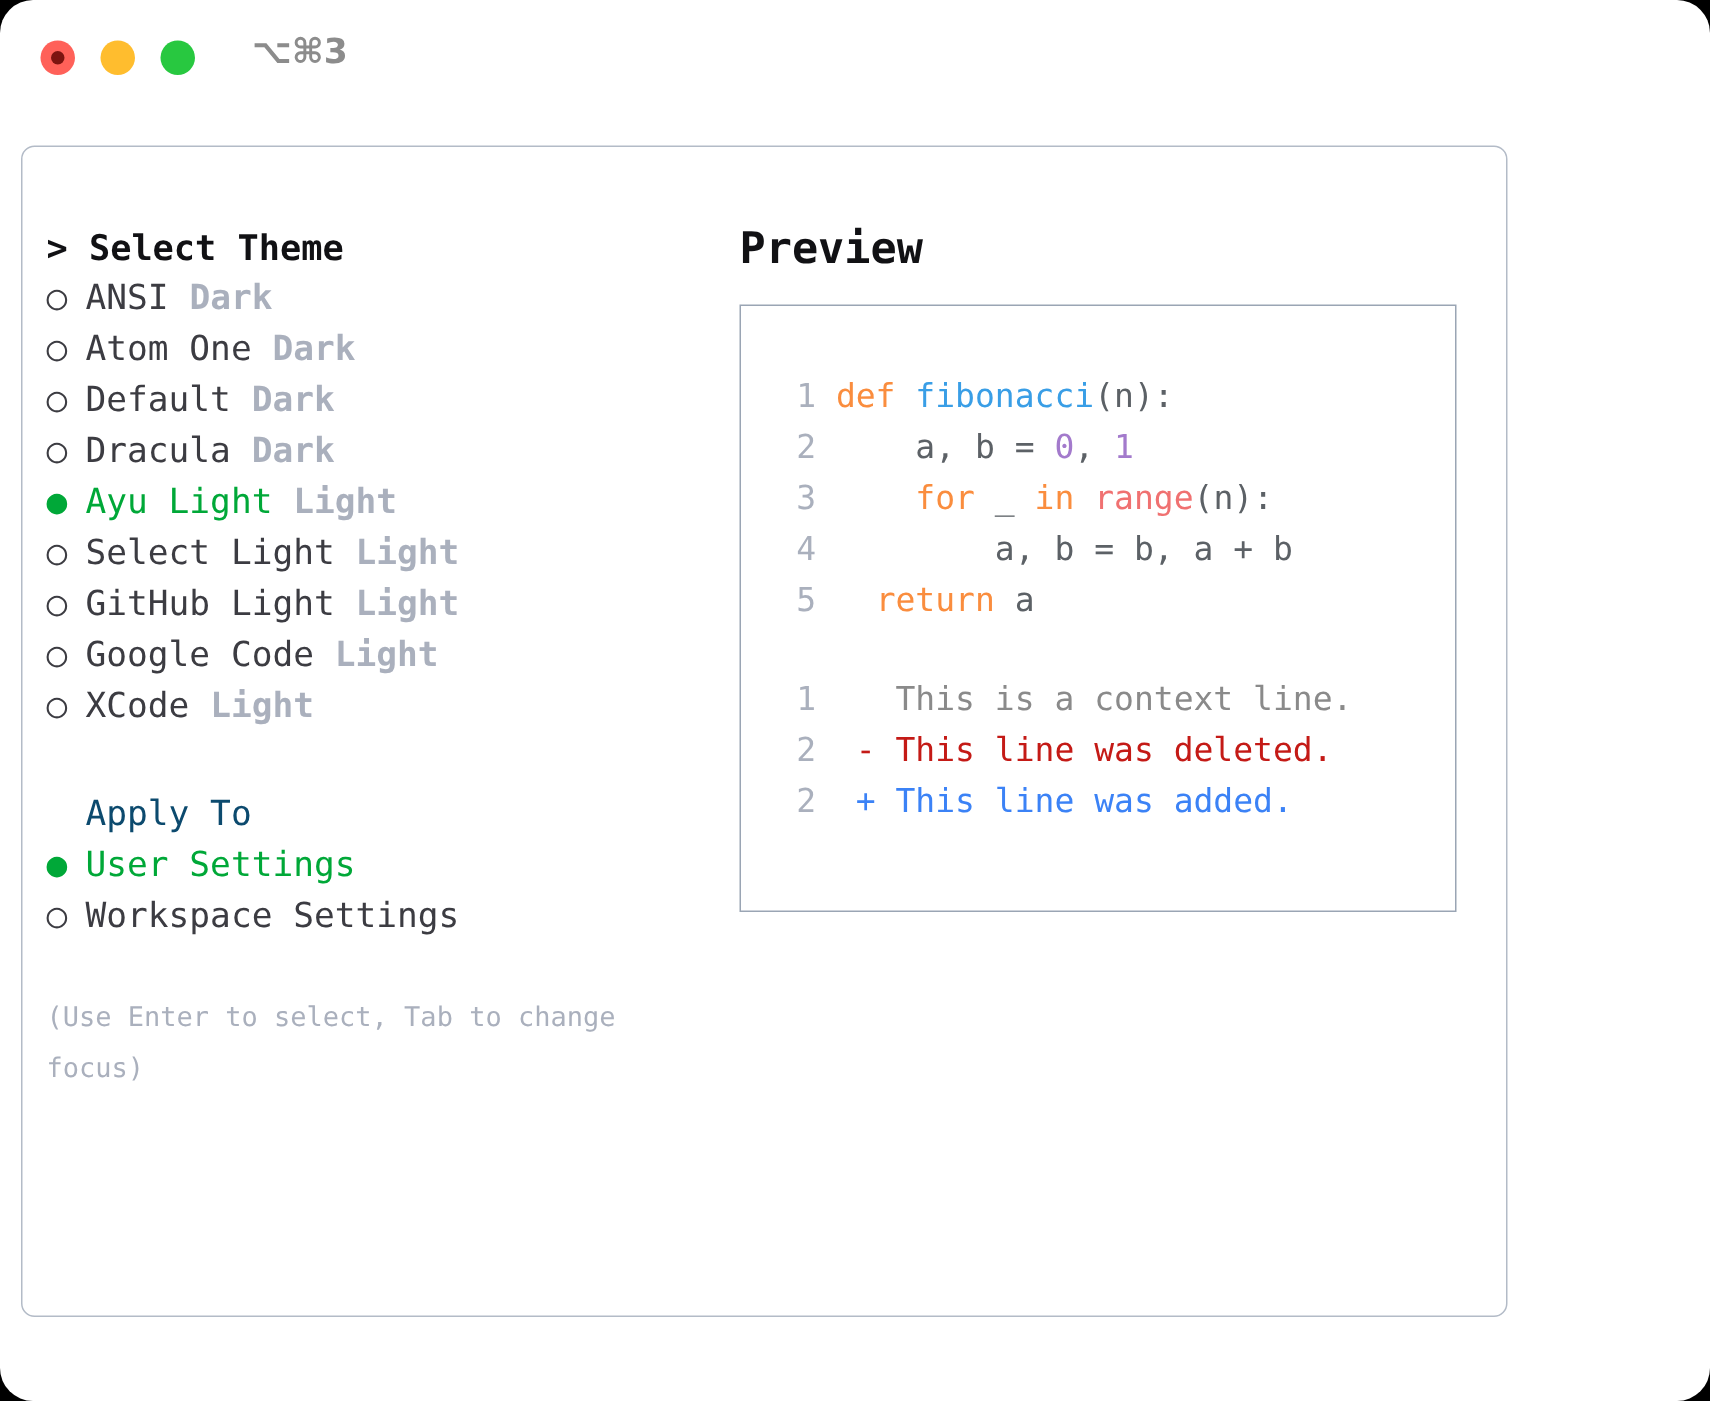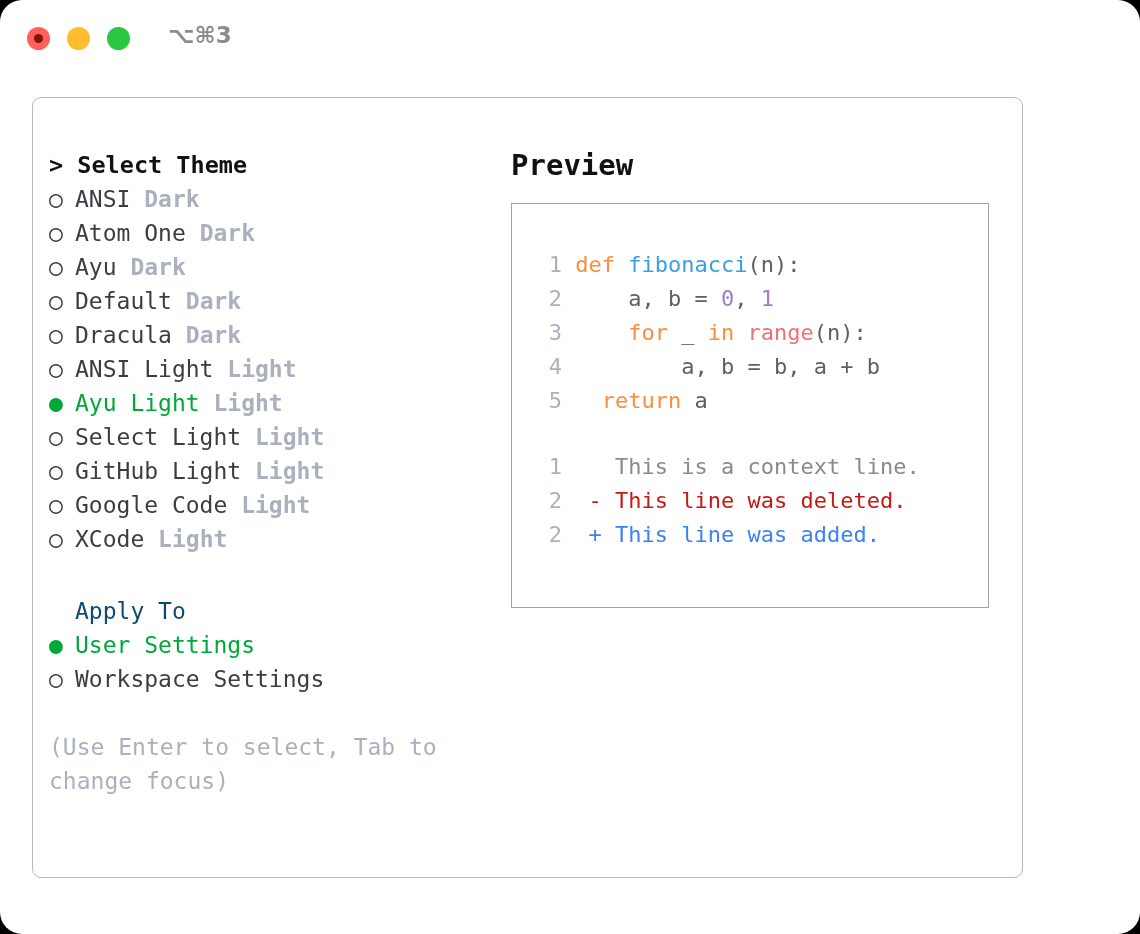--- a/index.html
+++ b/index.html
@@ -55,21 +55,21 @@
     font-size: 23px;
     font-weight: bold;
     letter-spacing: 0px;
     color: #8c8c8c;
     font-family: "DejaVu Sans", sans-serif;
     white-space: pre;
   }
   
   #panel {
     position: absolute;
-    left: 32px;
+    left: 14px;
     top: 97px;
     width: 991px;
     height: 781px;
     border: 1.5px solid #b3bbc7;
     border-radius: 9px;
     box-sizing: border-box;
     background: #ffffff;
   }
   
   #left-col {
@@ -103,21 +103,21 @@
     font-weight: bold;
   }
   #applyto-header {
     margin-top: 38px;
     padding-left: 26px;
     font-weight: normal;
     color: #0c4a6e;
   }
   #hint {
     margin-top: 34px;
-    font-size: 23px;
+    font-size: 18px;
     line-height: 34px;
     color: #aab0bd;
     width: 415px;
     font-family: "DejaVu Sans Mono", monospace;
   }
   
   #right-col {
     position: absolute;
     left: 478px;
     top: 50px;
@@ -173,24 +173,22 @@
     <div id="shortcut">⌥⌘3</div>
   </div>
 
   <div id="panel">
 
     <div id="left-col">
       <div class="row header-row">&gt; Select Theme</div>
       <div id="theme-list">
           <div class="row"><span class="marker">○</span><span class="name">ANSI </span><span class="cat">Dark</span></div>
           <div class="row"><span class="marker">○</span><span class="name">Atom One </span><span class="cat">Dark</span></div>
-          <div class="row"><span class="marker">○</span><span class="name">Ayu </span><span class="cat">Dark</span></div>
           <div class="row"><span class="marker">○</span><span class="name">Default </span><span class="cat">Dark</span></div>
           <div class="row"><span class="marker">○</span><span class="name">Dracula </span><span class="cat">Dark</span></div>
-          <div class="row"><span class="marker">○</span><span class="name">ANSI Light </span><span class="cat">Light</span></div>
           <div class="row"><span class="marker sel">●</span><span class="name sel">Ayu Light </span><span class="cat">Light</span></div>
           <div class="row"><span class="marker">○</span><span class="name">Select Light </span><span class="cat">Light</span></div>
           <div class="row"><span class="marker">○</span><span class="name">GitHub Light </span><span class="cat">Light</span></div>
           <div class="row"><span class="marker">○</span><span class="name">Google Code </span><span class="cat">Light</span></div>
           <div class="row"><span class="marker">○</span><span class="name">XCode </span><span class="cat">Light</span></div>
         </div>
 
       <div class="row" id="applyto-header">Apply To</div>
       <div id="applyto-list">
           <div class="row"><span class="marker sel">●</span><span class="name sel">User Settings</span></div>

